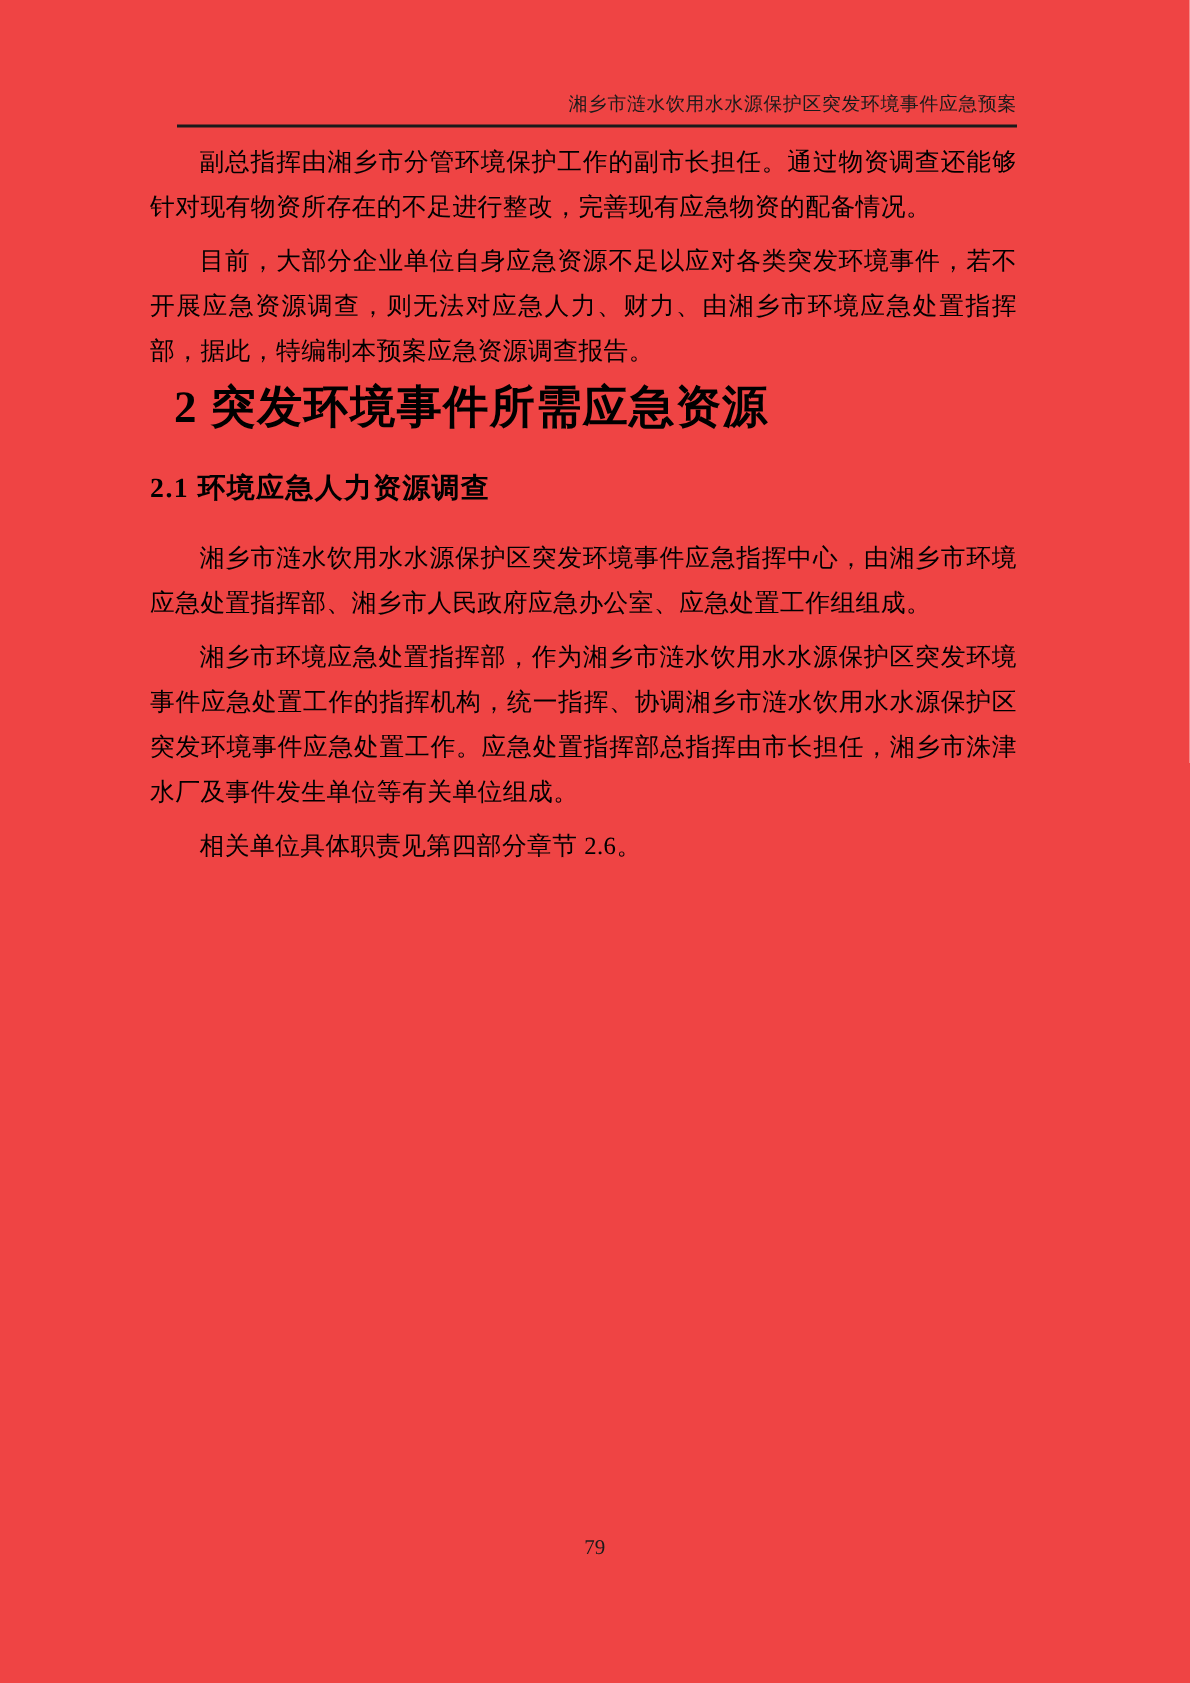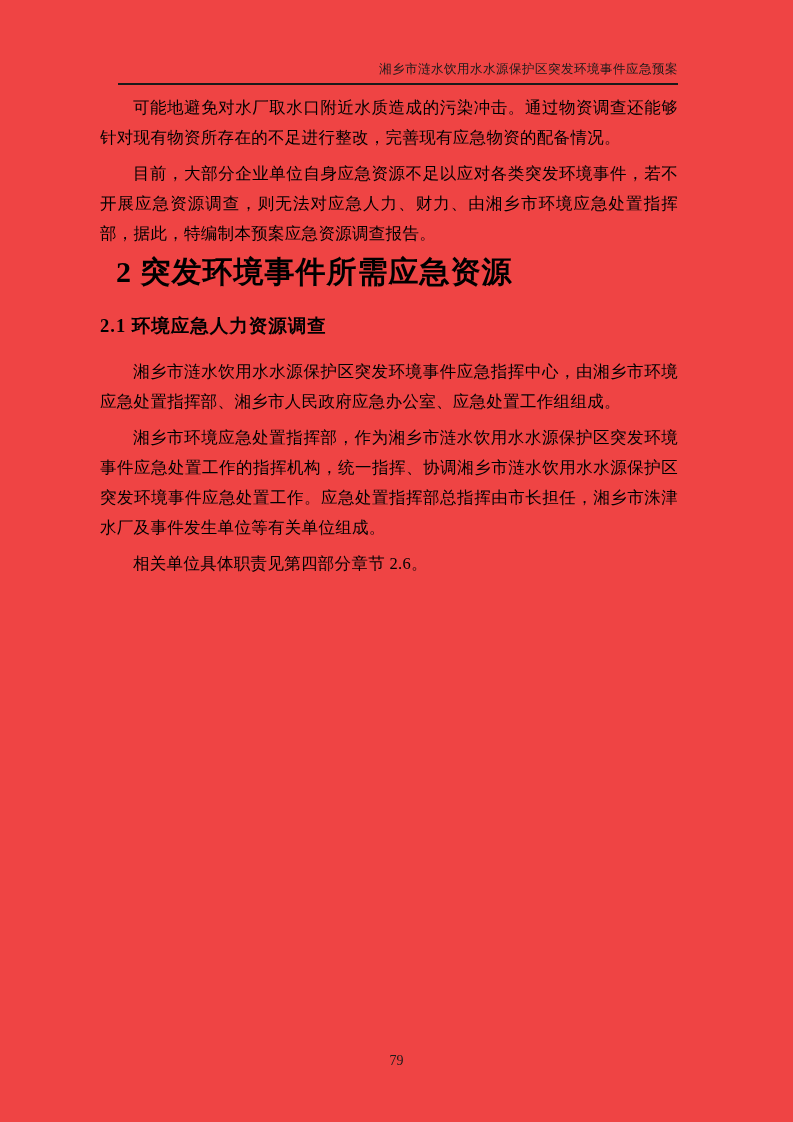--- a/index.html
+++ b/index.html
@@ -60,37 +60,36 @@
   }
   .page-number {
     position: absolute;
     top: 1024px;
     left: 0;
     width: 793px;
     text-align: center;
     font-size: 14px;
     line-height: 18px;
     color: #1a1a1a;
-    margin-top: 28px;
   }
 </style>
 </head>
 <body>
 
 <div class="page">
 
   <div class="running-header">
     <span>湘乡市涟水饮用水水源保护区突发环境事件应急预案</span>
   </div>
 
   <hr class="header-rule">
 
   <div class="content">
 
-    <p class="body-para">可能地避免对水厂取水口附近水质造成的污染冲击。通过物资调查还能够针对现有物资所存在的不足进行整改，完善现有应急物资的配备情况。</p>
+    <p class="body-para">副总指挥由湘乡市分管环境保护工作的副市长担任。通过物资调查还能够针对现有物资所存在的不足进行整改，完善现有应急物资的配备情况。</p>
 
     <p class="body-para">目前，大部分企业单位自身应急资源不足以应对各类突发环境事件，若不开展应急资源调查，则无法对应急人力、财力、由湘乡市环境应急处置指挥部，据此，特编制本预案应急资源调查报告。</p>
 
     <h1 class="sec-heading">2 突发环境事件所需应急资源</h1>
 
     <h2 class="subsec-heading">2.1 环境应急人力资源调查</h2>
 
 
     <p class="body-para">湘乡市涟水饮用水水源保护区突发环境事件应急指挥中心，由湘乡市环境应急处置指挥部、湘乡市人民政府应急办公室、应急处置工作组组成。</p>
 

